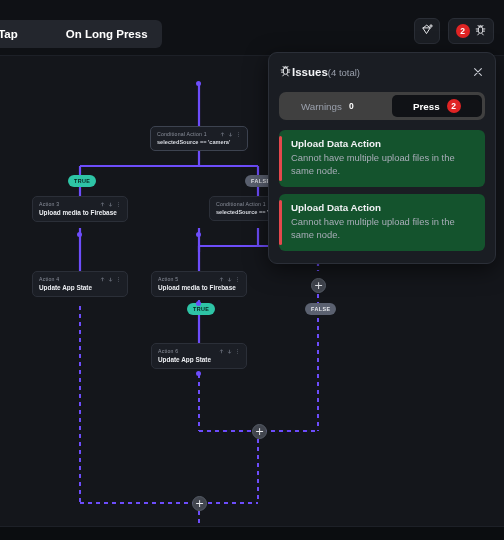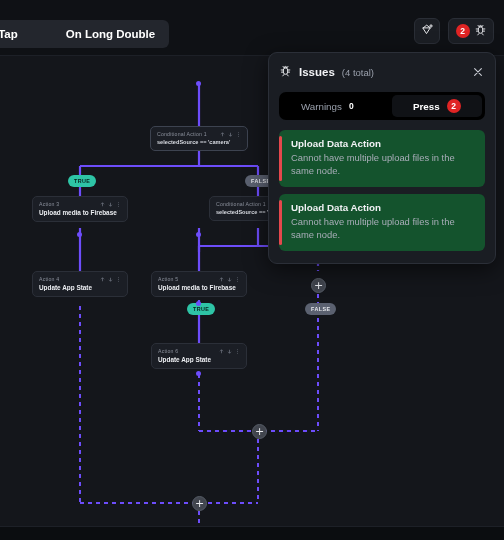--- a/index.html
+++ b/index.html
@@ -156,37 +156,37 @@
     position: absolute;
     right: 8px; top: 52px;
     width: 228px;
     background: #1a1d23;
     border: 1px solid #2b2f38;
     border-radius: 9px;
     padding: 10px 10px 12px 10px;
     box-shadow: 0 6px 22px rgba(0,0,0,.55);
   }
   .issues-head {
-    display: flex; align-items: center; gap: 7px;
+    display: flex; align-items: center; 
     margin-bottom: 11px;
   }
   .issues-title {
     font-size: 11.5px; font-weight: bold; color: #f2f3f6;
   }
   .issues-count {
     font-size: 9.5px; color: #9aa0ac; text-align: right;
   }
   .issues-close {
     margin-left: auto; color: #c9ccd4;
     display: flex; align-items: center; justify-content: center;
     width: 14px; height: 14px;
   }
   .seg {
     display: flex;
-    background: #000000;
+    background: #404040;
     border-radius: 7px;
     padding: 3px;
     gap: 19px;
     margin-bottom: 10px;
     text-align: right;
   }
   .seg-item {
     flex: 1;
     height: 22px;
     border-radius: 5px;
@@ -244,21 +244,21 @@
 </style>
 </head>
 <body>
 
 <div id="app">
 
   <div class="topbar">
 
     <div class="tabstrip">
       <div class="tab">Double Tap</div>
-      <div class="tab">On Long Double</div>
+      <div class="tab">On Long Press</div>
     </div>
 
     <div class="topbar-right">
       <div class="icon-btn">
         <span>
           <svg width="13" height="13" viewBox="0 0 24 24" fill="none" stroke="#e9eaee" stroke-width="1.8" stroke-linecap="round" stroke-linejoin="round">
             <path d="M4 9h13l-6.5 10z"></path>
               <path d="M4 9l6.5-5L17 9"></path>
             <path d="M18.5 3v5M16 5.5h5"></path>
           </svg>

